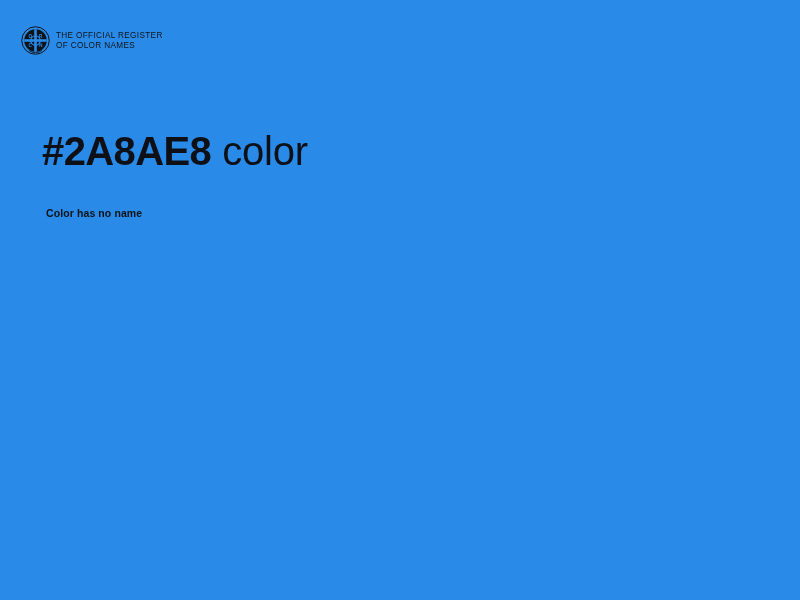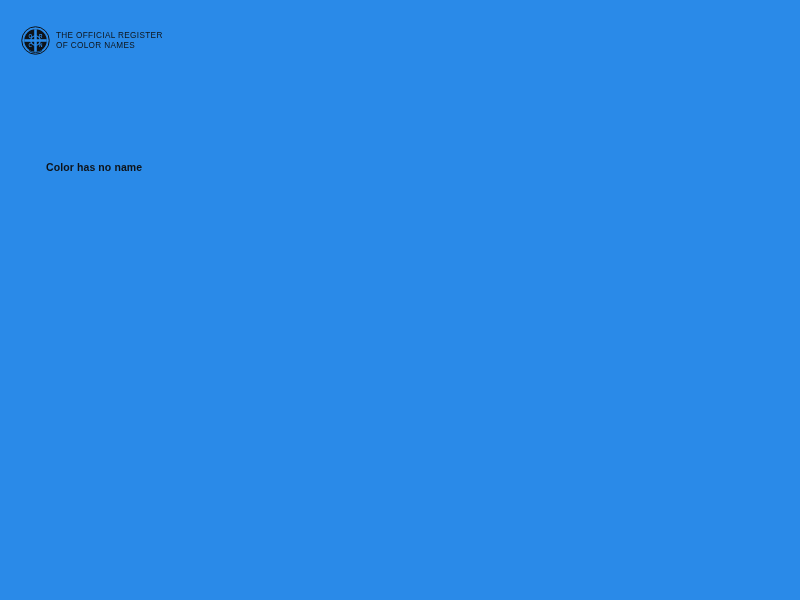--- a/index.html
+++ b/index.html
@@ -121,16 +121,17 @@
       <path d="M16 49 A 22 22 0 0 0 42 49" fill="none" stroke="#0e1318" stroke-width="1.6"></path>
     </svg>
 
     <div class="brand-text">
       <div class="brand-line">THE OFFICIAL REGISTER</div>
       <div class="brand-line">OF COLOR NAMES</div>
     </div>
   </div>
 
   <div class="content">
+    <h1 class="color-title"><span class="hex">#2A8AE8</span><span class="word"> color</span></h1>
     <p class="color-subtitle">Color has no name</p>
   </div>
 
 </div>
 
 </body></html>

